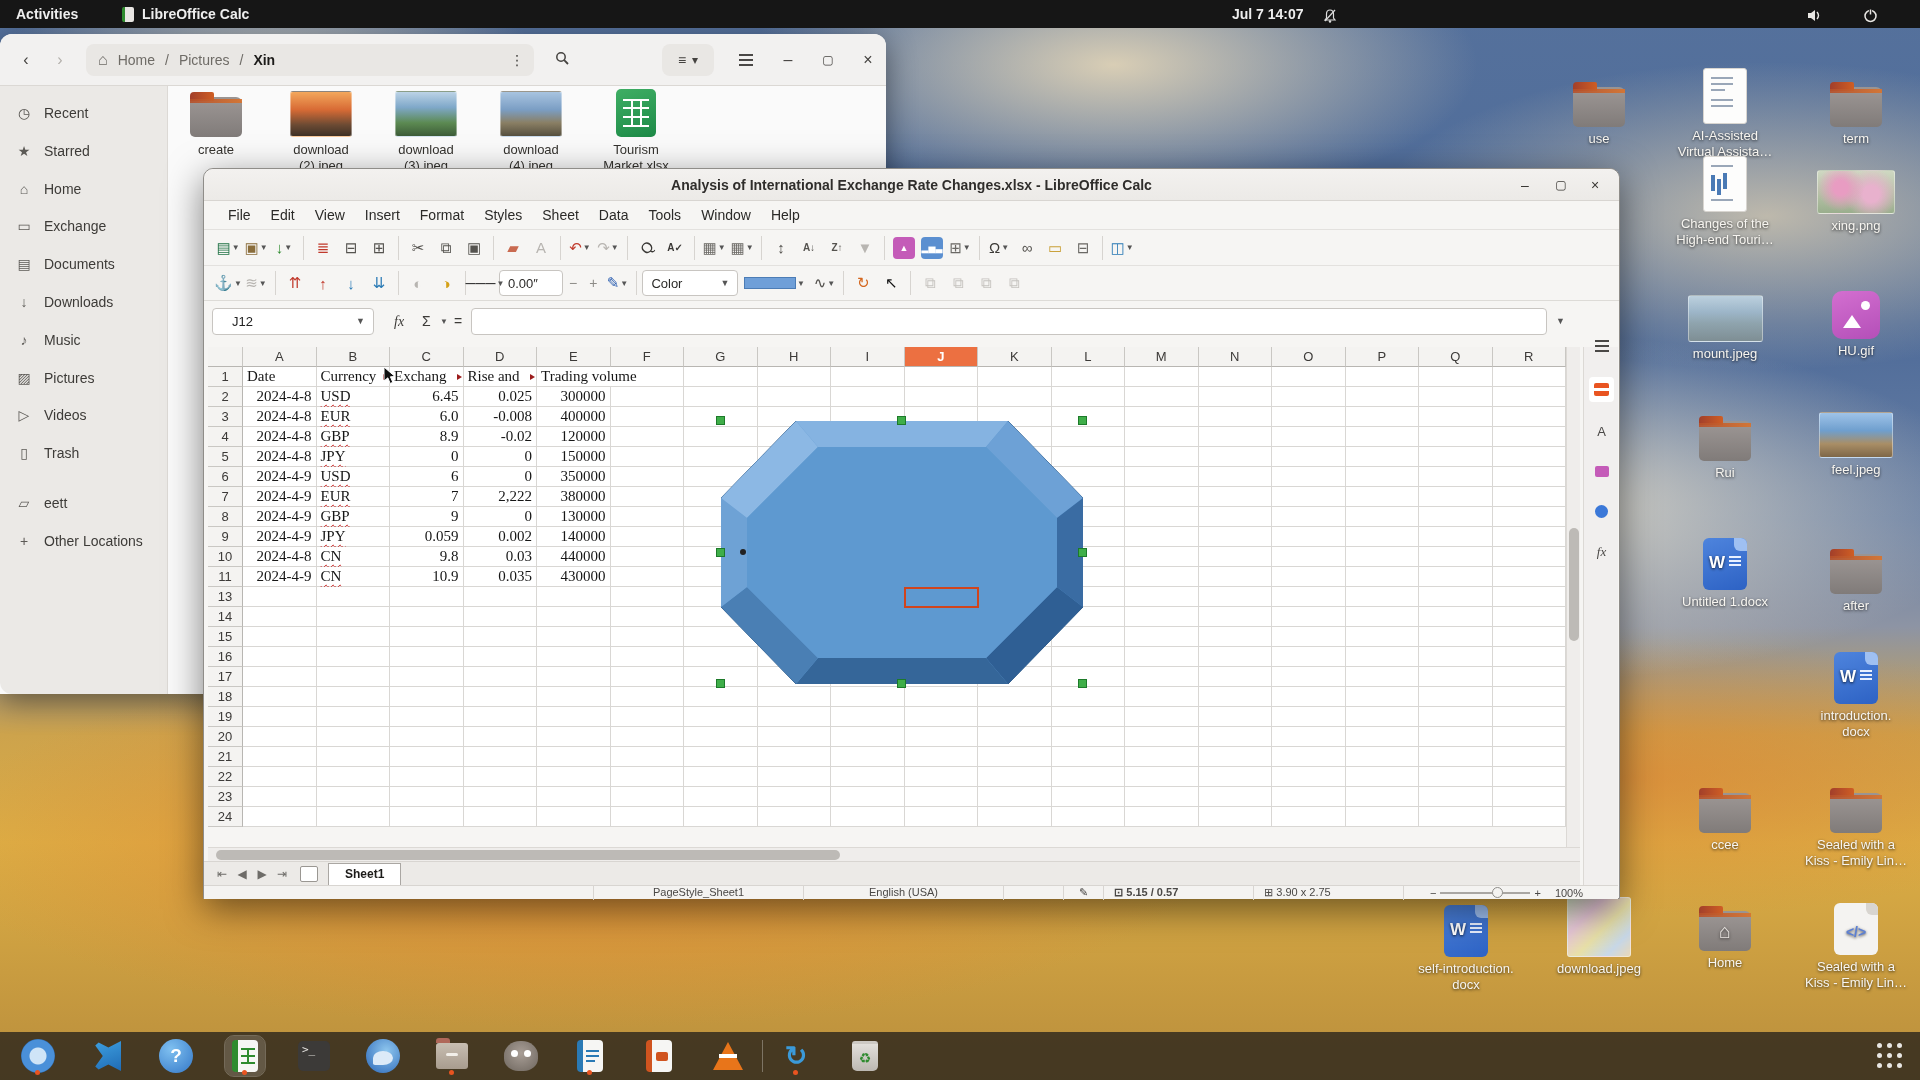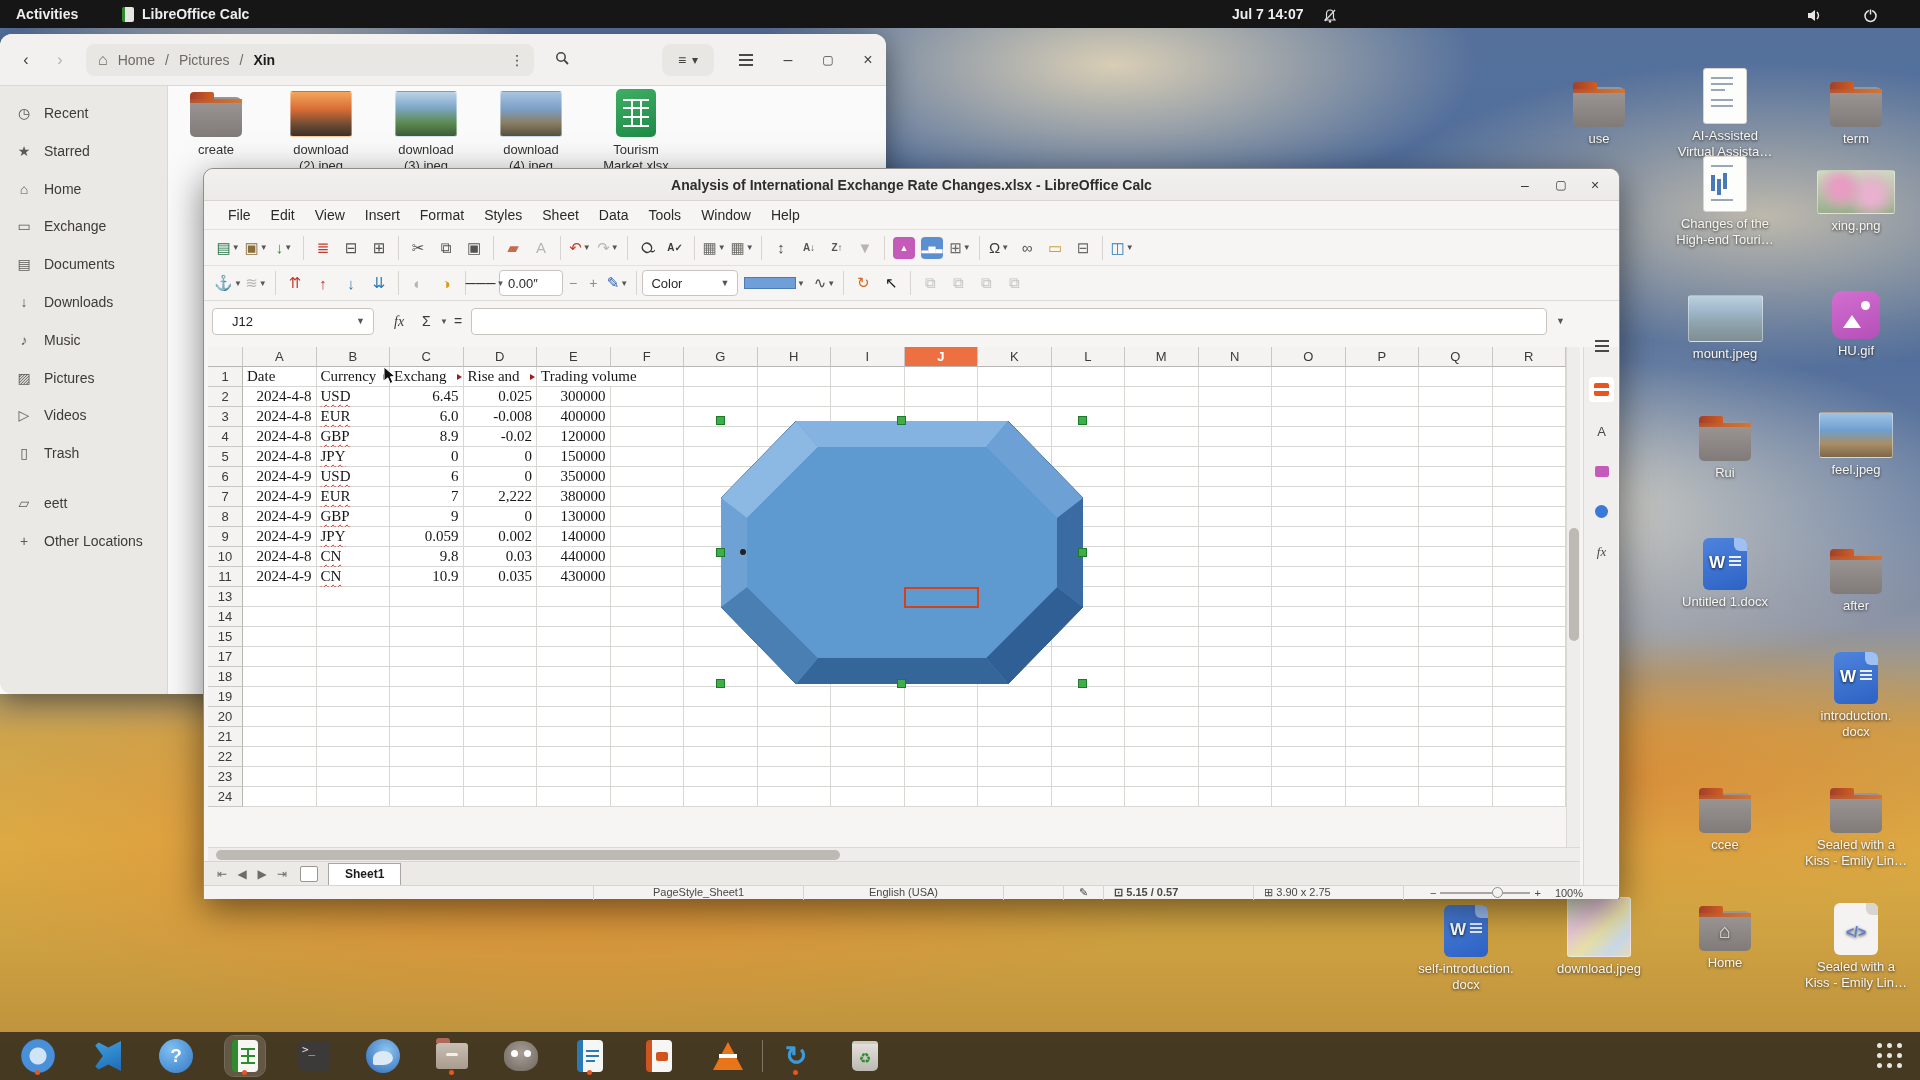--- a/index.html
+++ b/index.html
@@ -987,20 +987,41 @@
           <div class="cell" style="width: 73.5px;"></div>
           <div class="cell" style="width: 73.5px;"></div>
           <div class="cell" style="width: 73.5px;"></div>
           <div class="cell" style="width: 73.5px;"></div>
           <div class="cell" style="width: 73.5px;"></div>
           <div class="cell" style="width: 73.5px;"></div>
           <div class="cell" style="width: 73.5px;"></div>
           <div class="cell" style="width: 73.5px;"></div>
         </div>
         <div class="row">
+          <div class="rh">16</div>
+          <div class="cell" style="width: 73.5px;"></div>
+          <div class="cell" style="width: 73.5px;"></div>
+          <div class="cell" style="width: 73.5px;"></div>
+          <div class="cell" style="width: 73.5px;"></div>
+          <div class="cell" style="width: 73.5px;"></div>
+          <div class="cell" style="width: 73.5px;"></div>
+          <div class="cell" style="width: 73.5px;"></div>
+          <div class="cell" style="width: 73.5px;"></div>
+          <div class="cell" style="width: 73.5px;"></div>
+          <div class="cell" style="width: 73.5px;"></div>
+          <div class="cell" style="width: 73.5px;"></div>
+          <div class="cell" style="width: 73.5px;"></div>
+          <div class="cell" style="width: 73.5px;"></div>
+          <div class="cell" style="width: 73.5px;"></div>
+          <div class="cell" style="width: 73.5px;"></div>
+          <div class="cell" style="width: 73.5px;"></div>
+          <div class="cell" style="width: 73.5px;"></div>
+          <div class="cell" style="width: 73.5px;"></div>
+        </div>
+        <div class="row">
           <div class="rh">17</div>
           <div class="cell" style="width: 73.5px;"></div>
           <div class="cell" style="width: 73.5px;"></div>
           <div class="cell" style="width: 73.5px;"></div>
           <div class="cell" style="width: 73.5px;"></div>
           <div class="cell" style="width: 73.5px;"></div>
           <div class="cell" style="width: 73.5px;"></div>
           <div class="cell" style="width: 73.5px;"></div>
           <div class="cell" style="width: 73.5px;"></div>
           <div class="cell" style="width: 73.5px;"></div>

